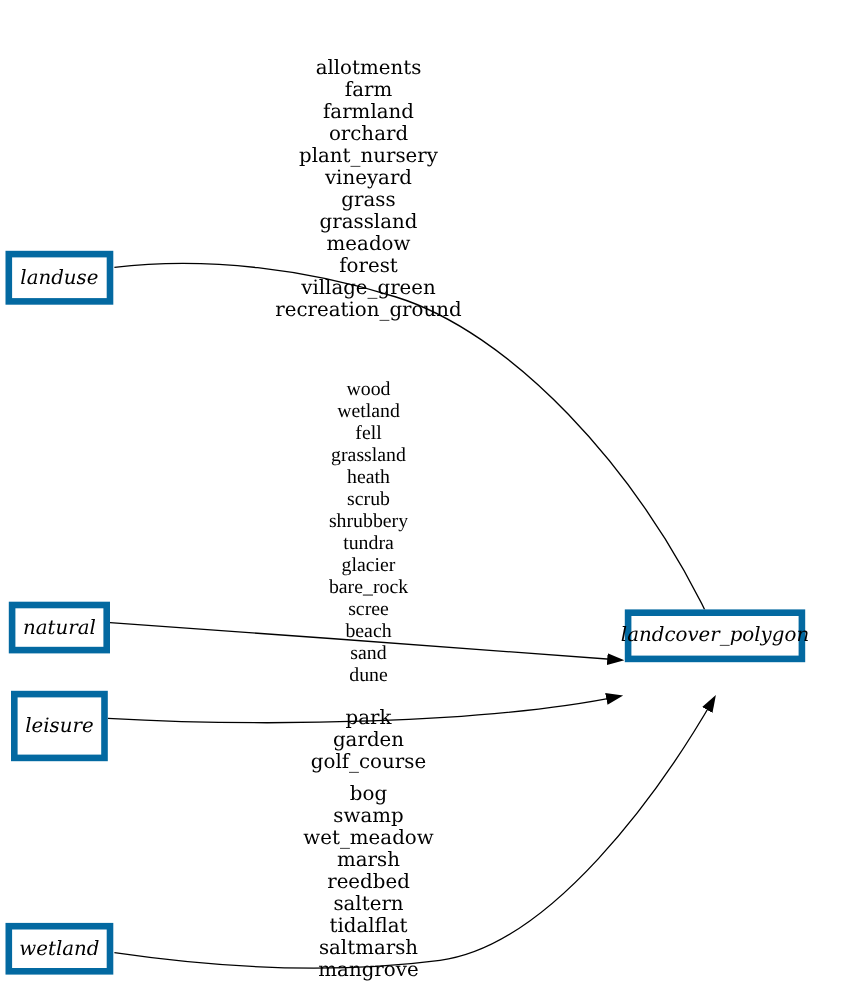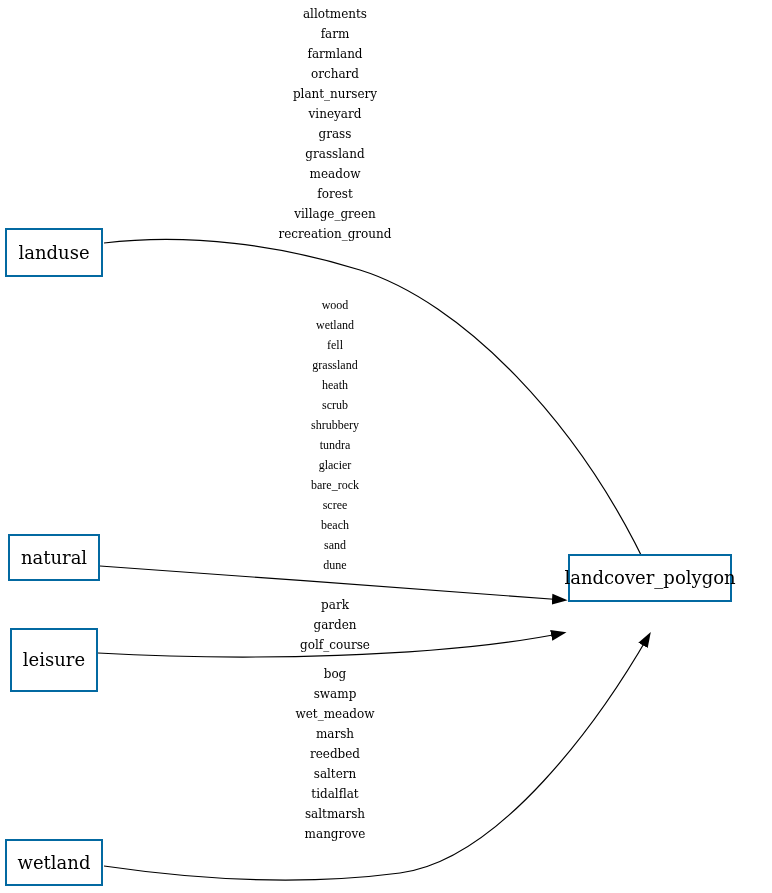--- a/index.html
+++ b/index.html
@@ -29,41 +29,43 @@
     stroke-width: 1.2;
   }
   .edge-layer marker path {
     fill: #000000;
     stroke: none;
   }
   .node {
     position: absolute;
     box-sizing: border-box;
     background: #ffffff;
-    border: 2px solid #0369a1;
+    border: 6px solid #0369a1;
     display: flex;
     align-items: center;
     justify-content: center;
     font-size: 18px;
     line-height: 1;
     white-space: nowrap;
+    font-style: italic;
   }
   .node-landuse            { left: 5px;   top: 228px; width: 98px;  height: 49px; }
-  .node-natural            { left: 8px;   top: 534px; width: 92px;  height: 47px; }
+  .node-natural            { left: 8px;   top: 547px; width: 92px;  height: 47px; }
   .node-leisure            { left: 10px;  top: 628px; width: 88px;  height: 64px; }
   .node-wetland            { left: 5px;   top: 839px; width: 98px;  height: 47px; }
   .node-landcover_polygon  { left: 568px; top: 554px; width: 164px; height: 48px; }
   .edge-label {
     position: absolute;
     left: 195px;
     width: 280px;
     text-align: center;
-    font-size: 12px;
+    font-size: 18px;
     line-height: 20px;
     white-space: pre-line;
+    margin-top: 48px;
   }
   .edge-label-landuse { top: 4px; }
   .edge-label-natural { top: 295px; font-family: Liberation Serif, serif; }
   .edge-label-leisure { top: 595px; }
   .edge-label-wetland { top: 664px; }
 </style>
 </head>
 <body>
 
 <div class="canvas">

